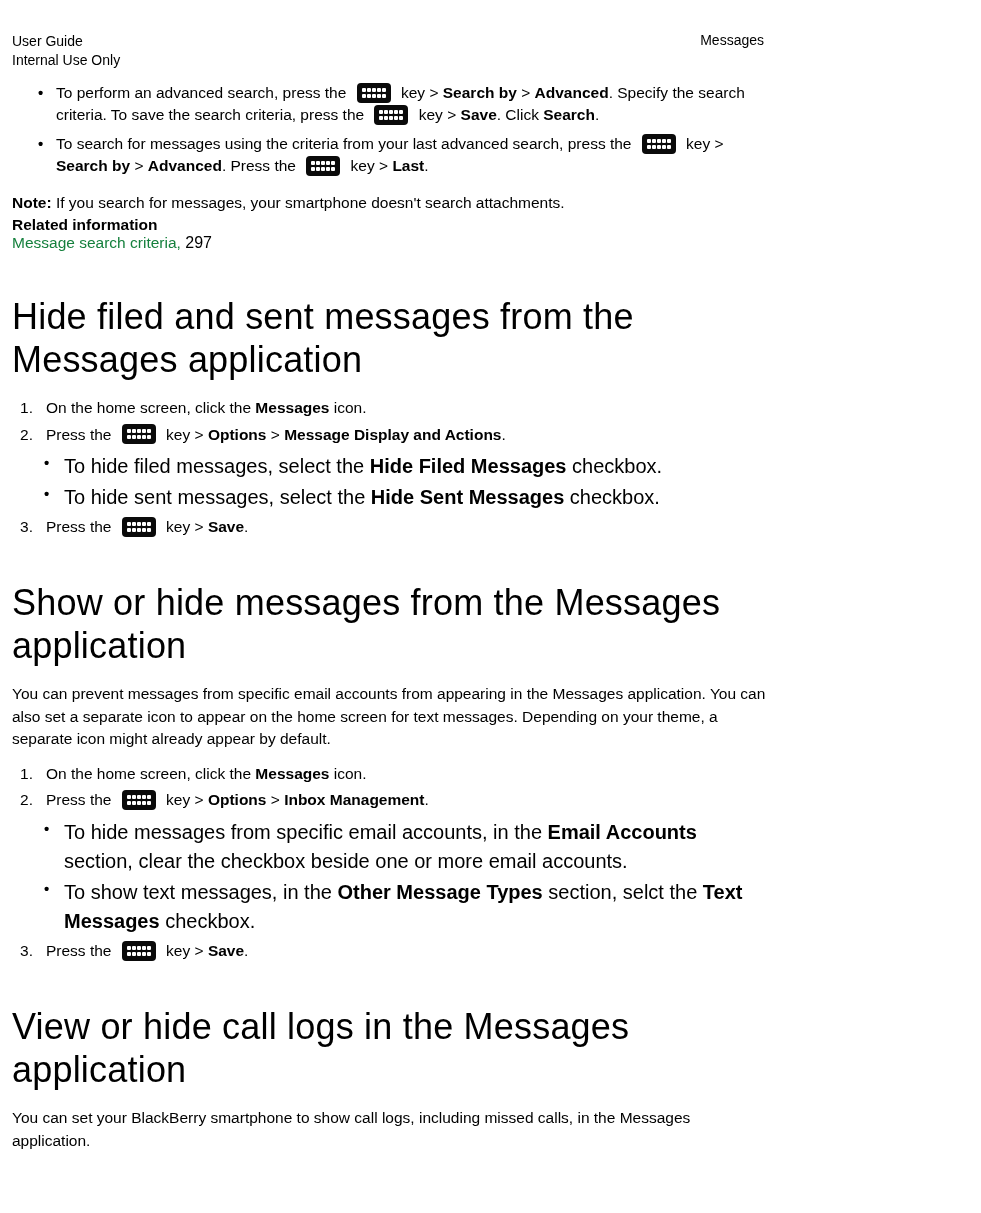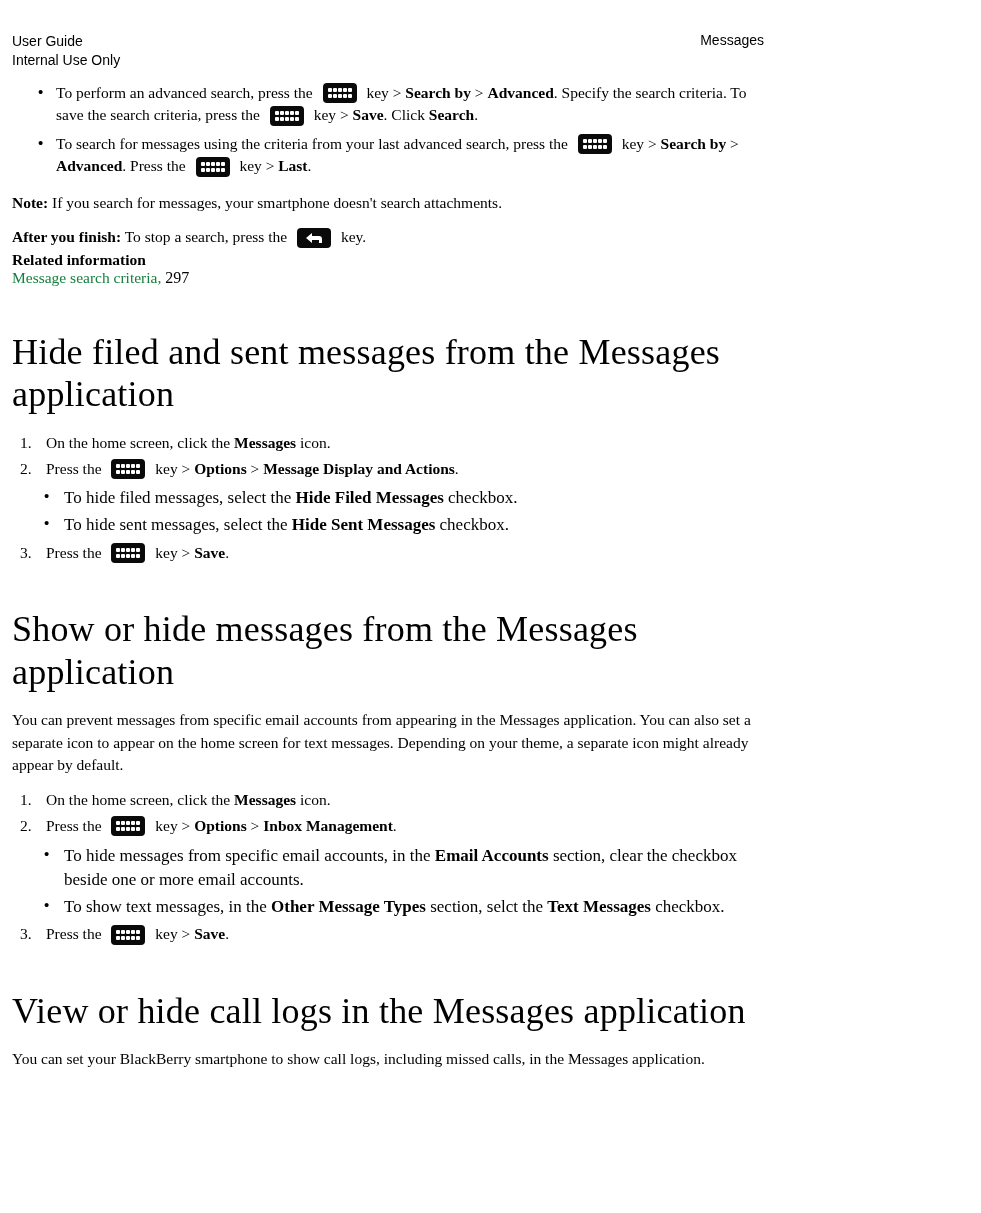--- a/index.html
+++ b/index.html
@@ -1,21 +1,21 @@
 <!DOCTYPE html>
 <html><head>
 <meta charset="utf-8">
 <style>
   * { box-sizing: border-box; margin: 0; padding: 0; }
   html, body { width: 981px; background: #fff; color: #000; font-family: "Helvetica Neue", Arial, sans-serif; }
   .page { position: relative; width: 776px; min-height: 1213px; padding: 0; margin-top: 24px; }
   .header { display: flex; justify-content: space-between; align-items: flex-start; padding: 8px 12px 4px 12px; font-size: 14px; }
   .header-left { display: flex; flex-direction: column; line-height: 1.35; }
   .header-right { }
-  .content { padding: 8px 8px 0 12px; font-family: Liberation Serif, serif; }
+  .content { padding: 8px 8px 0 12px; }
   .ul-outer { list-style: none; padding-left: 26px; }
   .ul-outer > li { position: relative; padding-left: 18px; font-size: 15.5px; line-height: 1.45; margin-bottom: 6px; }
   .ul-outer > li::before { content: "•"; position: absolute; left: 0; top: 0; font-size: 15px; font-weight: bold; }
   .bb-key {
     display: inline-block; width: 34px; height: 20px; background: #0a0a0a;
     border-radius: 4px; vertical-align: middle; position: relative; margin: 0 6px;
     top: -1px;
   }
   .bb-key::before {
     content: ""; position: absolute; left: 5px; top: 5px; width: 4px; height: 4px; background: #fff; border-radius: 1px;
@@ -32,21 +32,21 @@
   .bold { font-weight: 700; }
   .para { font-size: 15.5px; line-height: 1.45; margin: 14px 0 0 0; }
   .para-tight { font-size: 15.5px; line-height: 1.45; margin: 12px 0 0 0; }
   .related-label { font-size: 15.5px; font-weight: 700; margin-top: 2px; }
   .link { color: #15803d; font-size: 15.5px; }
   .h1 { font-size: 36px; font-weight: 400; margin: 44px 0 16px 0; line-height: 1.18; letter-spacing: 0.2px; }
   .ol { list-style: none; counter-reset: item; padding-left: 0; }
   .ol > li { counter-increment: item; position: relative; padding-left: 34px; font-size: 15.5px; line-height: 1.45; margin-bottom: 4px; }
   .ol > li::before { content: counter(item) "."; position: absolute; left: 8px; top: 0; }
   .ul-inner { list-style: none; padding-left: 0; margin: 6px 0 4px 0; }
-  .ul-inner > li { position: relative; padding-left: 20px; font-size: 17px; line-height: 1.45; margin-left: 32px; margin-bottom: 2px; }
+  .ul-inner > li { position: relative; padding-left: 20px; font-size: 20px; line-height: 1.45; margin-left: 32px; margin-bottom: 2px; }
   .ul-inner > li::before { content: "•"; position: absolute; left: 0; top: 0; font-size: 15px; font-weight: bold; }
   .desc { font-size: 15.5px; line-height: 1.45; margin: 10px 0 12px 0; }
   .page-number { position: absolute; bottom: 4px; left: 12px; font-size: 15.5px; }
 </style>
 </head>
 <body>
 
 <div class="page">
 
   <div class="header">
@@ -73,29 +73,20 @@
         <span> key &gt; </span><span class="bold">Search by</span><span> &gt; </span><span class="bold">Advanced</span><span>. Press the </span>
         <span class="bb-key"></span>
         <span> key &gt; </span><span class="bold">Last</span><span>.</span>
       </li>
     </ul>
 
     <p class="para">
       <span class="bold">Note:</span><span> If you search for messages, your smartphone doesn't search attachments.</span>
     </p>
 
-    <p class="para-tight">
-      <span class="bold">After you finish:</span><span> To stop a search, press the </span>
-      <span class="back-key">
-        <svg width="22" height="14" viewBox="0 0 22 14">
-            <path d="M3 7 L9 2 L9 5 L16 5 Q19 5 19 8 L19 12 L16 12 L16 9 Q16 9 15 9 L9 9 L9 12 Z" fill="#fff"></path>
-          </svg>
-      </span>
-      <span> key.</span>
-    </p>
     <div class="related-label">Related information</div>
     <div>
       <span class="link">Message search criteria,</span><span> 297</span>
     </div>
 
     <h1 class="h1">Hide filed and sent messages from the Messages application</h1>
     <ol class="ol">
       <li>
         <span>On the home screen, click the </span><span class="bold">Messages</span><span> icon.</span>
       </li>

